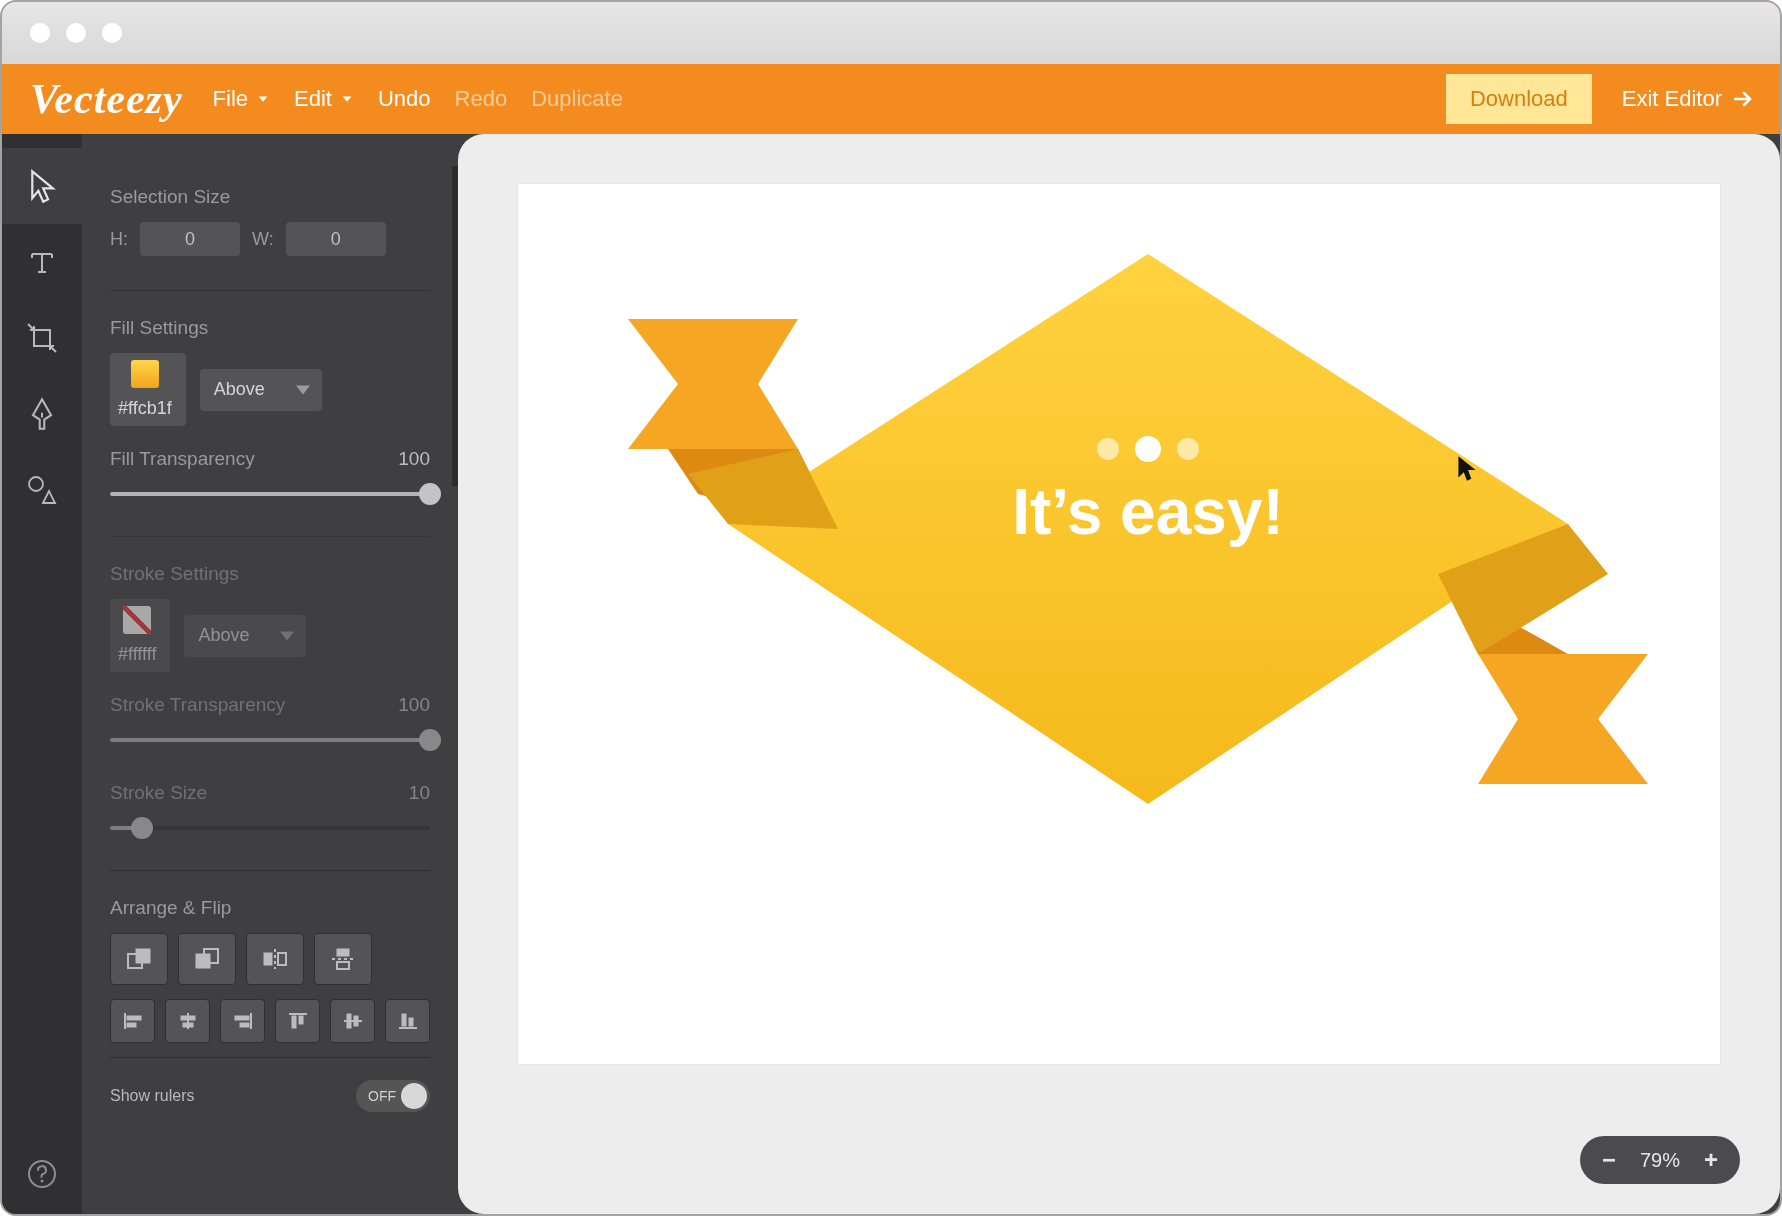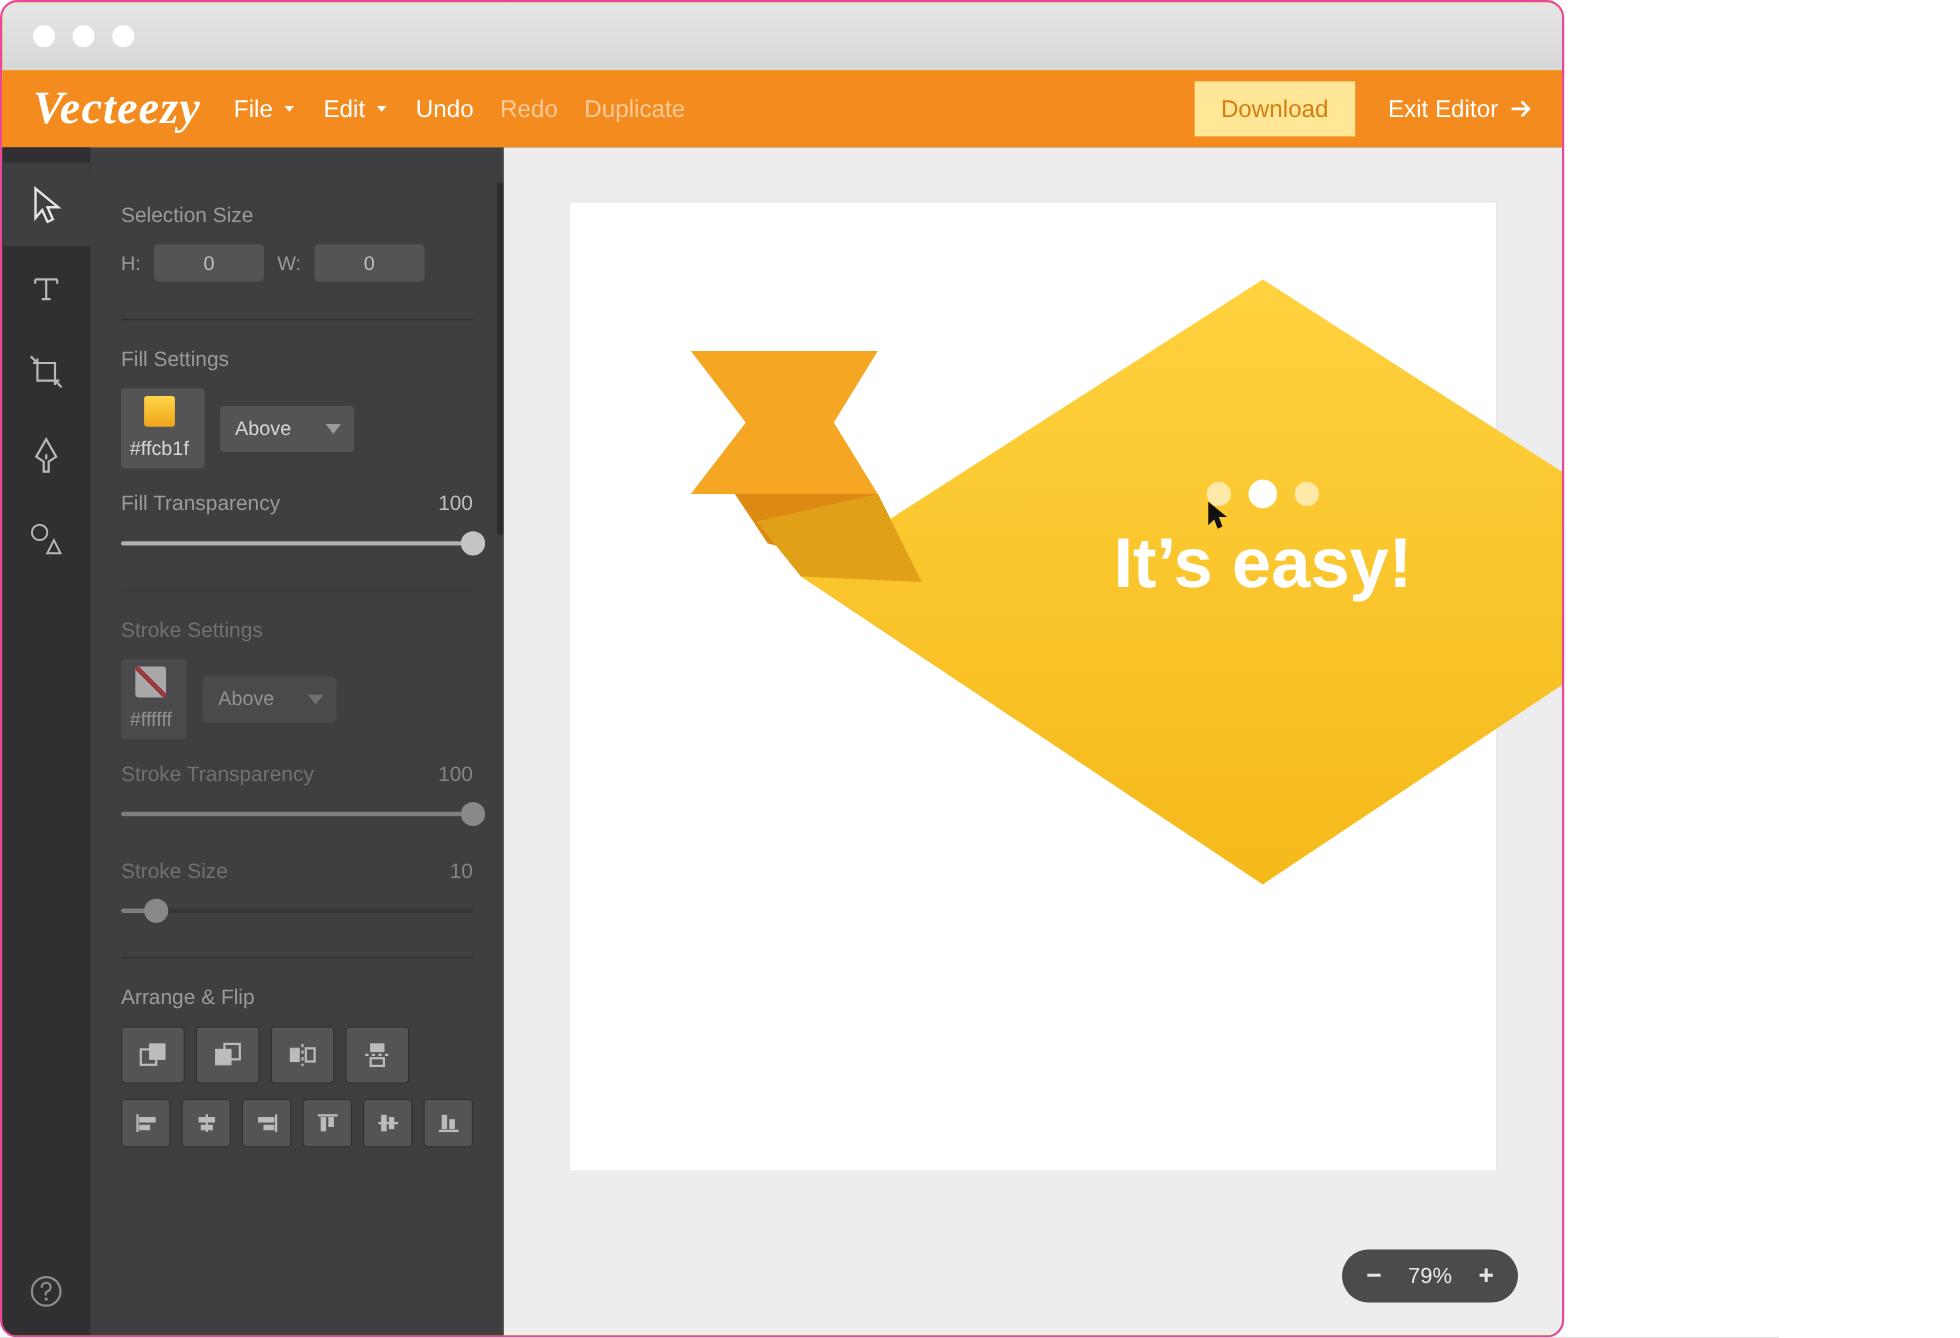--- a/index.html
+++ b/index.html
@@ -1,20 +1,20 @@
 <!DOCTYPE html>
 <html><head>
 <meta charset="utf-8">
 <style>
 * { box-sizing: border-box; margin: 0; padding: 0; font-family: -apple-system, BlinkMacSystemFont, "Segoe UI", Helvetica, Arial, sans-serif; }
 html, body { width: 1782px; height: 1216px; background: #fff; }
 
 .window {
-  width: 1422px; height: 1216px; border-radius: 16px; overflow: hidden;
-  border: 2px solid #ec4899; position: relative; background: #eab308;
+  width: 1782px; height: 1216px; border-radius: 16px; overflow: hidden;
+  border: 2px solid #a3a3a3; position: relative; background: #fdba74;
 }
 
 
 .titlebar {
   height: 62px; background: linear-gradient(#e6e6e6,#d7d7d7); display: flex; align-items: center; padding-left: 28px; gap: 16px;
 }
 .titlebar .dot { width: 20px; height: 20px; border-radius: 50%; background: #fff; }
 
 
 .header {
@@ -70,21 +70,21 @@
 .btn-grid { display:flex; gap:10px; margin-bottom:14px; }
 .sq-btn { width:58px; height:52px; background:#545456; border:1px solid #2f2f31; border-radius:4px; display:flex; align-items:center; justify-content:center; cursor:pointer;}
 .sq-btn svg { stroke:#bcbcbc; fill:#bcbcbc; }
 .btn-grid.small .sq-btn { width:48px; height:44px; }
 .rulers-row { display:flex; align-items:center; justify-content:space-between; padding-top:22px; border-top:1px solid #2f2f31;}
 .toggle { width:74px; height:32px; background:#555; border-radius:16px; position:relative; display:flex; align-items:center; cursor:pointer;}
 .toggle-text { position:absolute; left:12px; font-size:14px; color:#d0d0d0;}
 .toggle-knob { position:absolute; right:3px; width:26px; height:26px; background:#d8d8d8; border-radius:50%;}
 
 
-.canvas-wrap { flex:1; background:#ededed; position:relative; display:flex; align-items:flex-start; justify-content:center; padding:50px 60px;}
+.canvas-wrap { flex:1; background:#ededed; position:relative; display:flex; align-items:flex-start; justify-content:center; padding:50px 60px;border-radius:26px;}
 .canvas { background:#fff; width:100%; height:880px; position:relative; box-shadow:0 0 2px rgba(0,0,0,.1);}
 .cursor-icon { position:absolute; right:240px; top:270px; }
 
 
 .artwork { position:absolute; left:90px; top:40px; width:1060px; height:620px;}
 .artwork svg { width:100%; height:100%; }
 .art-text { font-size:64px; font-weight:700; fill:#fff; font-family:-apple-system,BlinkMacSystemFont,"Segoe UI",Helvetica,Arial,sans-serif;}
 
 
 .zoom { position:absolute; right:40px; bottom:30px; background:#4b4b4d; color:#e6e6e6; height:48px; border-radius:24px; display:flex; align-items:center; gap:24px; padding:0 22px; font-size:20px;}
@@ -310,20 +310,27 @@
           <div class="sq-btn">
               <svg width="22" height="20" viewBox="0 0 22 20">
                 <path d="M2 17h18" stroke="#bcbcbc" stroke-width="2"></path>
                 <rect x="5" y="3" width="4" height="12" fill="#bcbcbc"></rect>
                 <rect x="12" y="7" width="4" height="8" fill="#bcbcbc"></rect>
               </svg>
             </div>
         </div>
       </div>
 
+      <div class="rulers-row">
+        <span>Show rulers</span>
+        <div class="toggle">
+          <span class="toggle-text">OFF</span>
+          <div class="toggle-knob"></div>
+        </div>
+      </div>
     </div>
 
     <div class="canvas-wrap">
       <div class="canvas">
         <div class="artwork">
           <svg viewBox="0 0 1060 620">
 
             <polygon points="20,95 190,95 150,160 190,225 20,225 70,160" fill="#f5a623"></polygon>
             <polygon points="60,225 190,225 230,305 90,270" fill="#dd8a12"></polygon>
 

